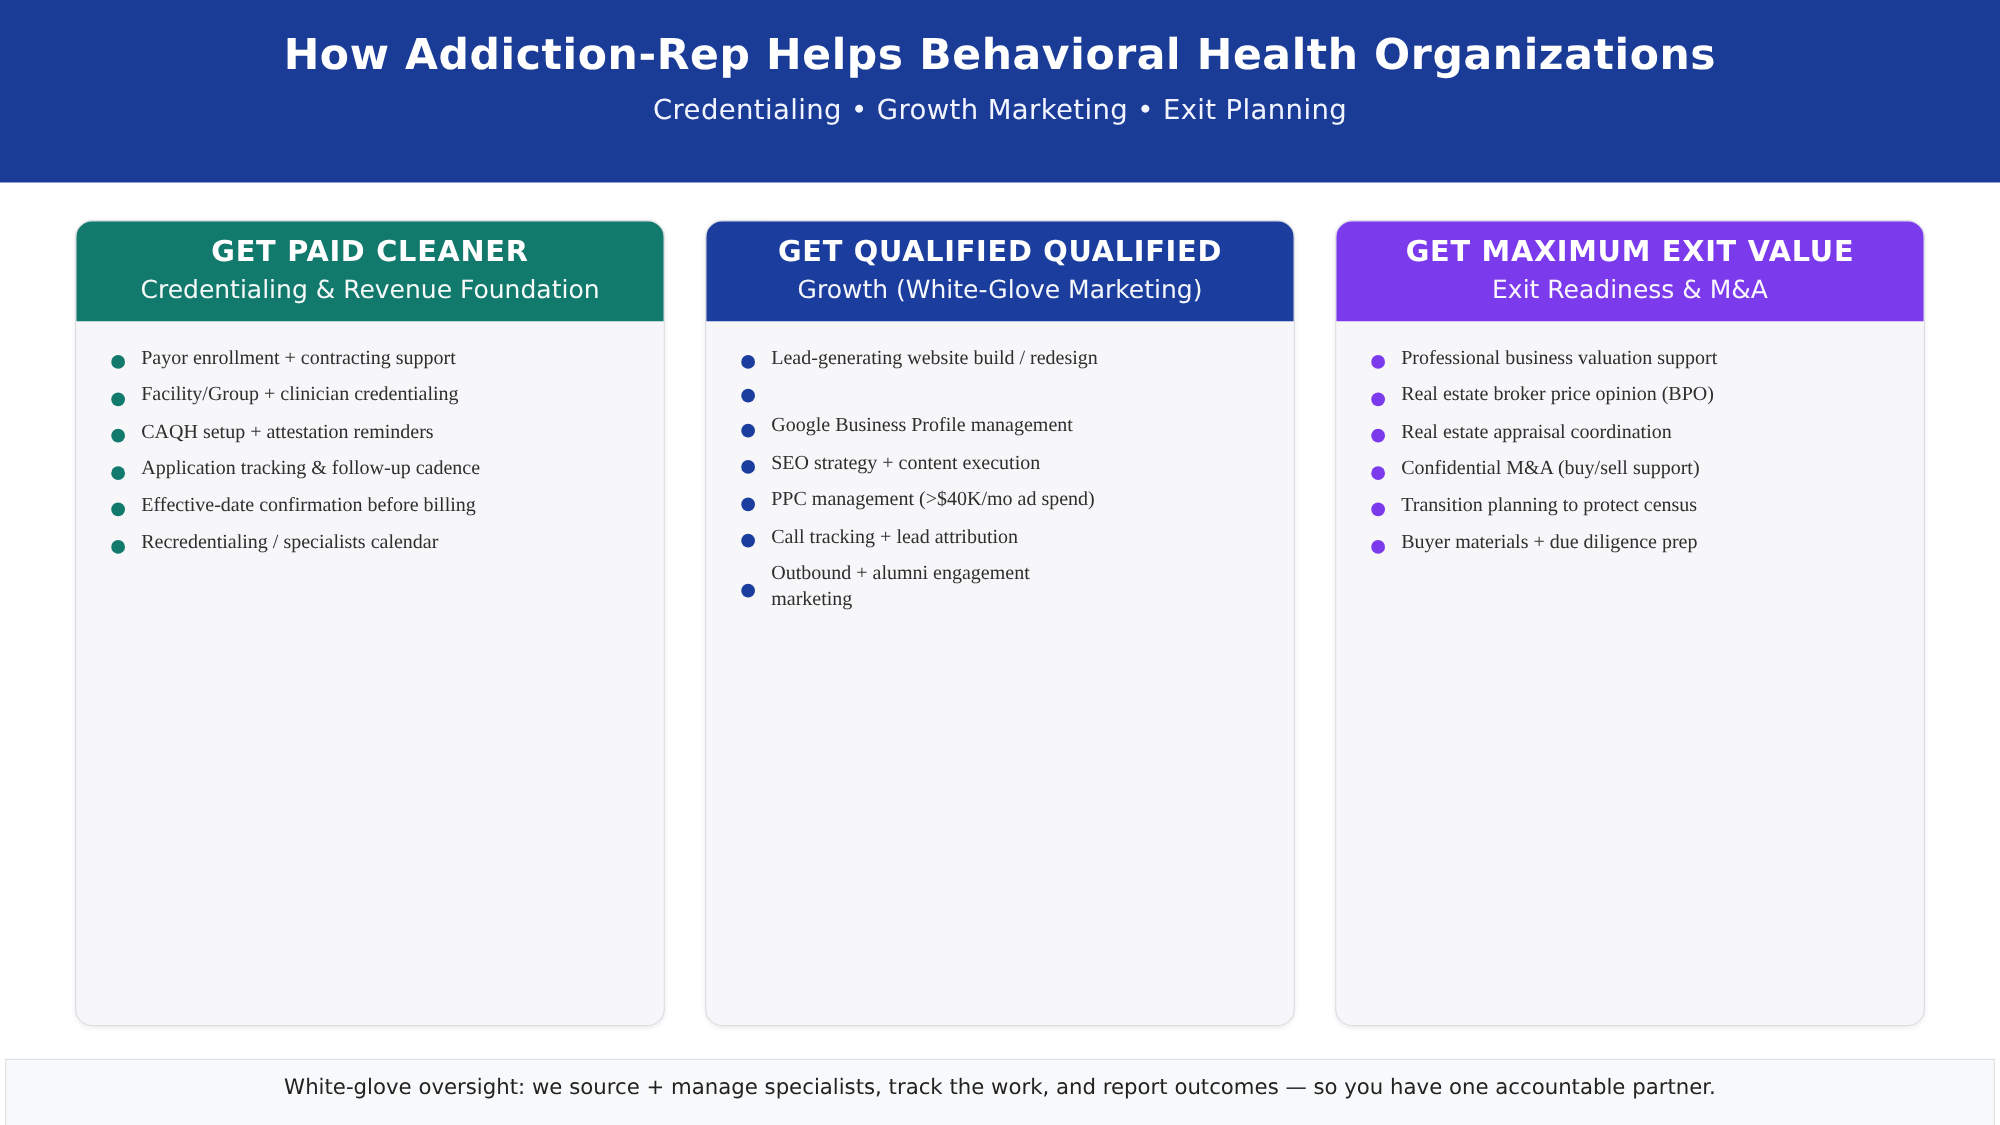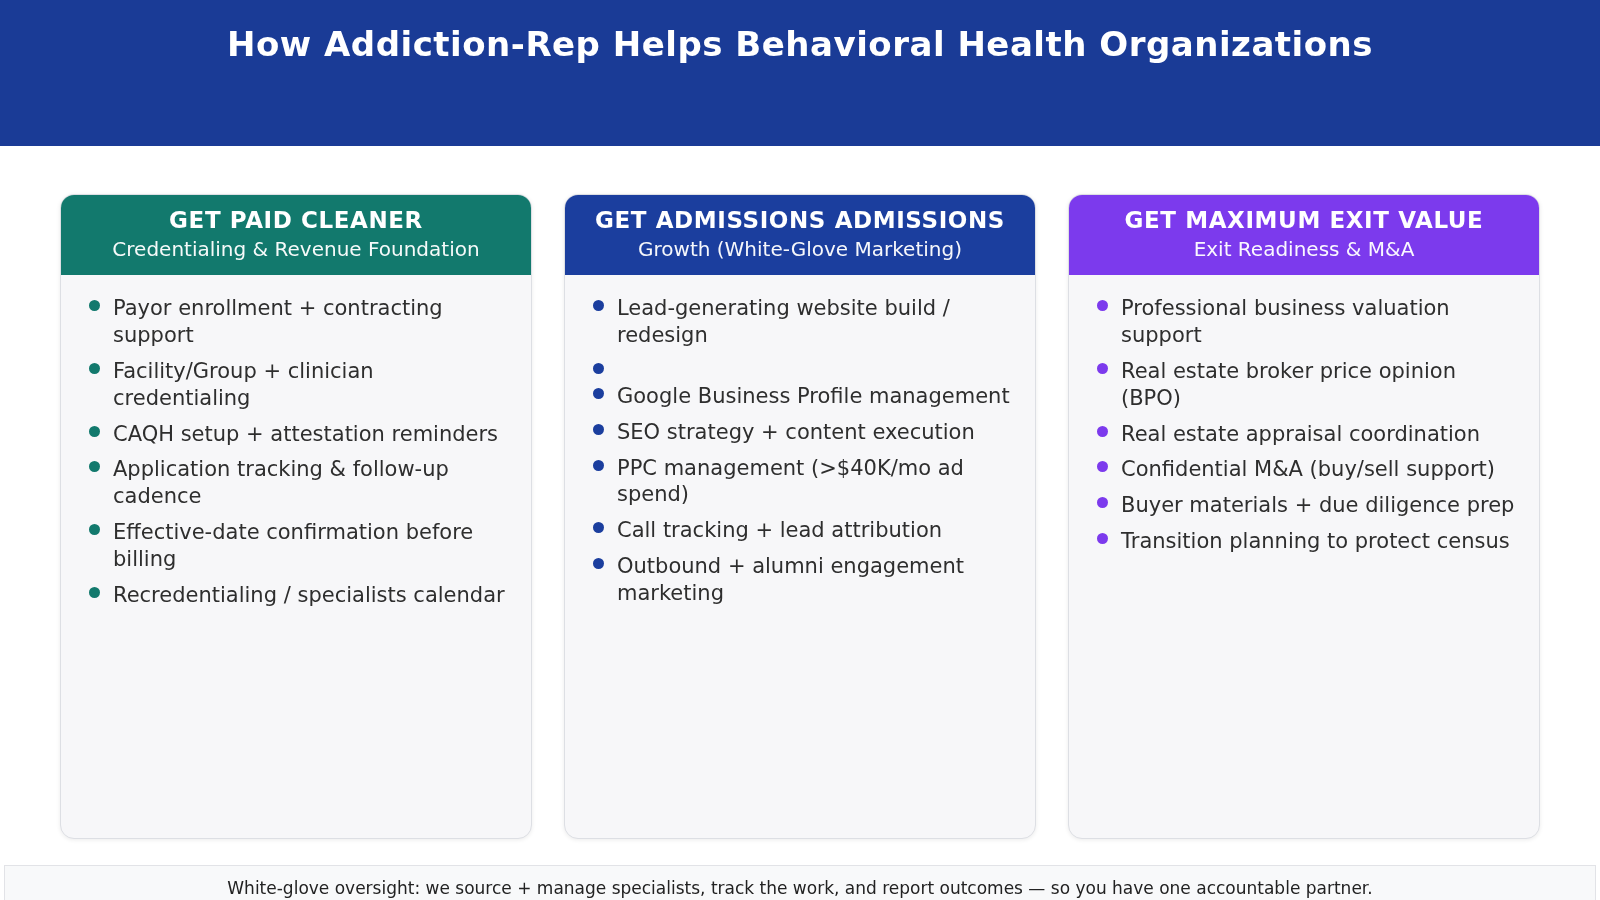--- a/index.html
+++ b/index.html
@@ -24,21 +24,21 @@
   .banner-subtitle {
     color: #f2f5ff;
     font-size: 22px;
     margin-top: 12px;
     letter-spacing: 0.3px;
   }
   .cards-row {
     display: flex;
     gap: 32px;
     padding: 0 60px;
-    margin-top: 48px;
+    margin-top: 30px;
   }
   .card {
     flex: 1;
     height: 645px;
     background: #f7f7f9;
     border: 1px solid #dddfe4;
     border-radius: 14px;
     box-shadow: 0 1px 4px rgba(0,0,0,0.08);
     overflow: hidden;
     display: flex;
@@ -61,25 +61,26 @@
     margin-top: 4px;
   }
   .card-body {
     padding: 20px 24px 20px 26px;
   }
   .card-body ul {
     list-style: none;
   }
   .card-body li {
     display: flex;
-    align-items: flex-start;
+    align-items: center;
     margin-bottom: 9px;
-    font-size: 21px;
+    font-size: 16px;
     line-height: 1.28;
     color: #2e2e2e;
+    font-family: Liberation Serif, serif;
   }
   .dot {
     width: 11px;
     height: 11px;
     border-radius: 50%;
     background: var(--accent);
     flex: 0 0 auto;
     margin: 5px 13px 0 2px;
   }
   .item-text {
@@ -96,20 +97,21 @@
   .footer-text {
     font-size: 17px;
     color: #222222;
   }
 </style>
 </head>
 <body>
 
 <header class="banner" style="--accent: #1a3b96;">
   <div class="banner-title">How Addiction-Rep Helps Behavioral Health Organizations</div>
+  <div class="banner-subtitle">Credentialing • Growth Marketing • Exit Planning</div>
 </header>
 
 <main class="cards-row">
 
   <section class="card" style="--accent: #12796d;">
     <div class="card-header">
       <div class="card-title">GET PAID CLEANER</div>
       <div class="card-subtitle">Credentialing &amp; Revenue Foundation</div>
     </div>
     <div class="card-body">
@@ -137,21 +139,21 @@
           <li>
             <span class="dot"></span>
             <span class="item-text">Recredentialing / specialists calendar</span>
           </li>
         </ul>
     </div>
   </section>
 
   <section class="card" style="--accent: #1b3e9e;">
     <div class="card-header">
-      <div class="card-title">GET ADMISSIONS ADMISSIONS</div>
+      <div class="card-title">GET QUALIFIED QUALIFIED</div>
       <div class="card-subtitle">Growth (White-Glove Marketing)</div>
     </div>
     <div class="card-body">
       <ul>
           <li>
             <span class="dot"></span>
             <span class="item-text">Lead-generating website build / redesign</span>
           </li>
           <li>
             <span class="dot"></span>
@@ -199,25 +201,25 @@
           <li>
             <span class="dot"></span>
             <span class="item-text">Real estate appraisal coordination</span>
           </li>
           <li>
             <span class="dot"></span>
             <span class="item-text">Confidential M&amp;A (buy/sell support)</span>
           </li>
           <li>
             <span class="dot"></span>
+            <span class="item-text">Transition planning to protect census</span>
+          </li>
+          <li>
+            <span class="dot"></span>
             <span class="item-text">Buyer materials + due diligence prep</span>
-          </li>
-          <li>
-            <span class="dot"></span>
-            <span class="item-text">Transition planning to protect census</span>
           </li>
         </ul>
     </div>
   </section>
 
 </main>
 
 <footer class="footer">
   <div class="footer-text">White-glove oversight: we source + manage specialists, track the work, and report outcomes — so you have one accountable partner.</div>
 </footer>

